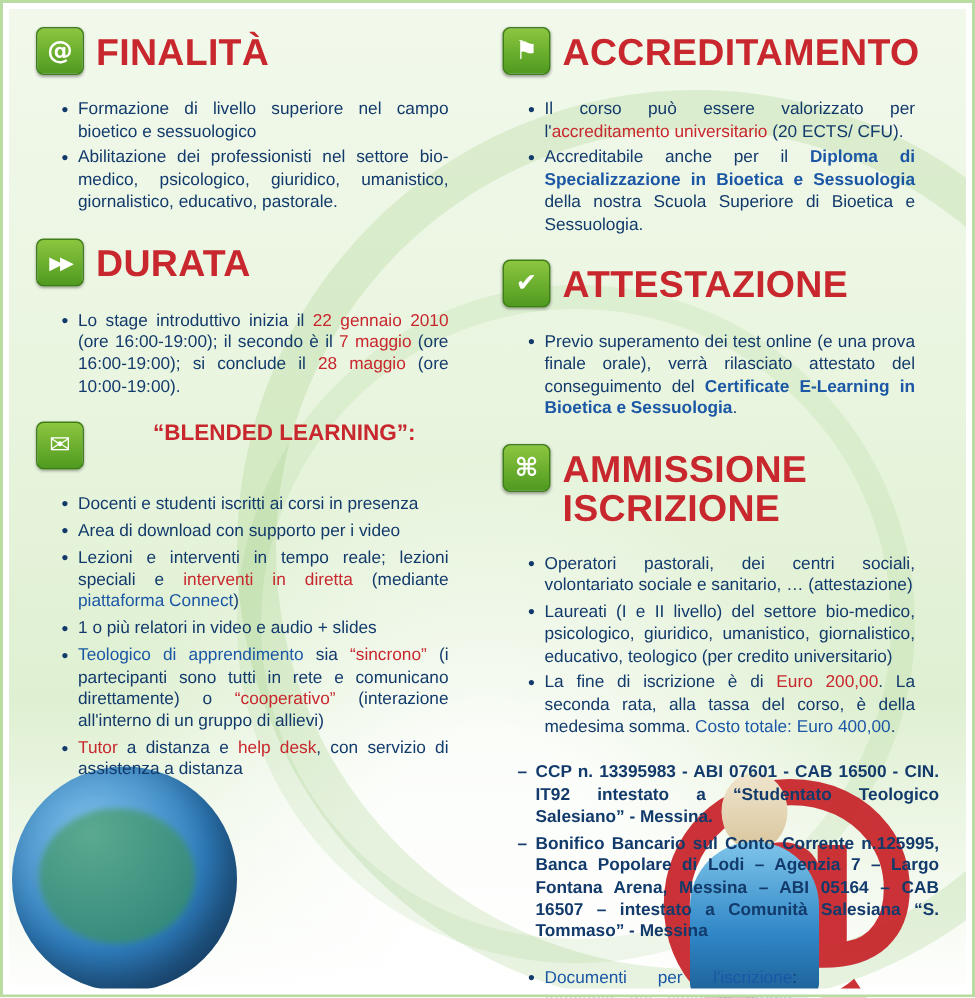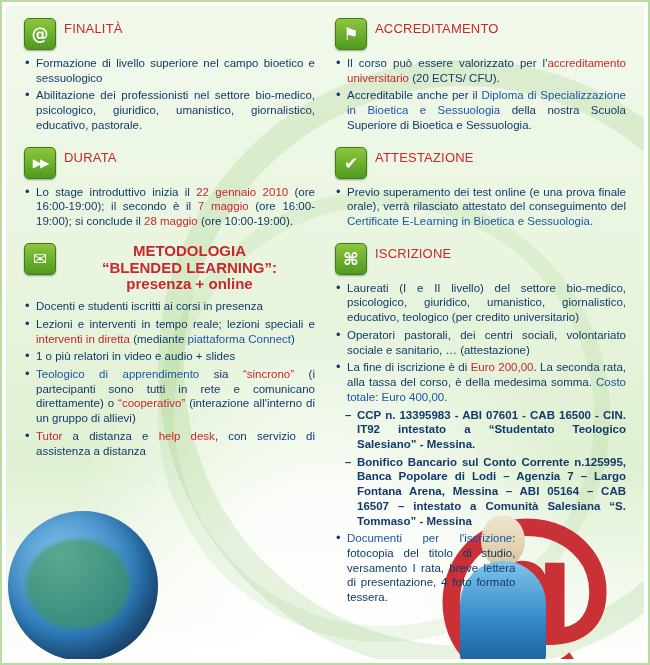--- a/index.html
+++ b/index.html
@@ -45,43 +45,43 @@
   .icon-box{
     width:30px;height:30px;border-radius:5px;flex:0 0 auto;
     background:linear-gradient(180deg,#8cc63f 0%,#4f9a20 100%);
     border:1px solid #3f7d19;
     display:flex;align-items:center;justify-content:center;
     color:#ffffff;font-size:17px;font-weight:bold;
     box-shadow:0 1px 2px rgba(0,0,0,.35);
     font-family:"DejaVu Sans",sans-serif;
   }
   .sec-title{
-    color:#c8272d;font-weight:normal;font-size:13px;letter-spacing:.2px;line-height:1.05;
+    color:#c8272d;font-weight:bold;font-size:25px;letter-spacing:.2px;line-height:1.05;
     padding-top:4px;
   }
 
-  ul.bullets{list-style:none;margin:0;padding:0;}
+  ul.bullets{list-style:none;margin:16px;padding:0;}
   ul.bullets > li{
     position:relative;padding-left:12px;margin-bottom:3px;
     font-size:11.5px;line-height:1.28;color:#123a6b;text-align:justify;
   }
   ul.bullets > li:before{
     content:"•";position:absolute;left:1px;top:-1px;color:#123a6b;font-size:13px;
   }
   ul.sub{list-style:none;margin:2px 0 2px 0;padding-left:10px;font-weight:bold;}
   ul.sub > li{
     position:relative;padding-left:12px;margin-bottom:3px;
     font-size:11.5px;line-height:1.28;color:#123a6b;text-align:justify;
   }
   ul.sub > li:before{
     content:"–";position:absolute;left:0;top:0;color:#123a6b;
   }
   .red{color:#c8272d;}
   .blue{color:#1b57a5;}
-  .bold{font-weight:normal;}
+  .bold{font-weight:bold;}
   .meth-title{
     color:#c8272d;font-weight:bold;font-size:15px;line-height:1.12;text-align:center;
     flex:1;
   }
 
   
   .globe{
     position:absolute;left:8px;bottom:4px;width:150px;height:150px;border-radius:50%;
     background:radial-gradient(circle at 35% 30%, #7fc1ea 0%, #2f7fc0 55%, #18477a 100%);
     box-shadow:inset -10px -12px 26px rgba(0,0,0,.35);
@@ -138,27 +138,26 @@
         </div>
         <ul class="bullets">
           <li><span>Lo stage introduttivo inizia il </span><span class="red">22 gennaio 2010</span><span> (ore 16:00-19:00); il secondo è il </span><span class="red">7 maggio</span><span> (ore 16:00-19:00); si conclude il </span><span class="red">28 maggio</span><span> (ore 10:00-19:00).</span></li>
         </ul>
       </div>
 
       <div class="section">
         <div class="sec-head">
           <div class="icon-box">✉</div>
           <div class="meth-title">
-            <div>METODOLOGIA</div>
             <div>“BLENDED LEARNING”:</div>
-            <div>presenza + online</div>
           </div>
         </div>
         <ul class="bullets">
           <li>Docenti e studenti iscritti ai corsi in presenza</li>
+          <li>Area di download con supporto per i video</li>
           <li><span>Lezioni e interventi in tempo reale; lezioni speciali e </span><span class="red">interventi in diretta</span><span> (mediante </span><span class="blue">piattaforma Connect</span><span>)</span></li>
           <li>1 o più relatori in video e audio + slides</li>
           <li><span class="blue">Teologico di apprendimento</span><span> sia </span><span class="red">“sincrono”</span><span> (i partecipanti sono tutti in rete e comunicano direttamente) o </span><span class="red">“cooperativo”</span><span> (interazione all'interno di un gruppo di allievi)</span></li>
           <li><span class="red">Tutor</span><span> a distanza e </span><span class="red">help desk</span><span>, con servizio di assistenza a distanza</span></li>
         </ul>
       </div>
 
     </div>
 
     <div class="col">
@@ -181,26 +180,27 @@
         </div>
         <ul class="bullets">
           <li><span>Previo superamento dei test online (e una prova finale orale), verrà rilasciato attestato del conseguimento del </span><span class="blue bold">Certificate E-Learning in Bioetica e Sessuologia</span><span>.</span></li>
         </ul>
       </div>
 
       <div class="section">
         <div class="sec-head">
           <div class="icon-box">⌘</div>
           <div class="sec-title">
+            <div>AMMISSIONE</div>
             <div>ISCRIZIONE</div>
           </div>
         </div>
         <ul class="bullets">
+          <li>Operatori pastorali, dei centri sociali, volontariato sociale e sanitario, … (attestazione)</li>
           <li>Laureati (I e II livello) del settore bio-medico, psicologico, giuridico, umanistico, giornalistico, educativo, teologico (per credito universitario)</li>
-          <li>Operatori pastorali, dei centri sociali, volontariato sociale e sanitario, … (attestazione)</li>
           <li><span>La fine di iscrizione è di </span><span class="red">Euro 200,00</span><span>. La seconda rata, alla tassa del corso, è della medesima somma. </span><span class="blue">Costo totale: Euro 400,00</span><span>.</span></li>
         </ul>
         <ul class="sub">
           <li>CCP n. 13395983 - ABI 07601 - CAB 16500 - CIN. IT92 intestato a “Studentato Teologico Salesiano” - Messina.</li>
           <li>Bonifico Bancario sul Conto Corrente n.125995, Banca Popolare di Lodi – Agenzia 7 – Largo Fontana Arena, Messina – ABI 05164 – CAB 16507 – intestato a Comunità Salesiana “S. Tommaso” - Messina</li>
         </ul>
         <ul class="bullets" style="width:62%;">
           <li><span class="blue">Documenti per l'iscrizione</span><span>: fotocopia del titolo di studio, versamento I rata, breve lettera di presentazione, 4 foto formato tessera.</span></li>
         </ul>
       </div>

